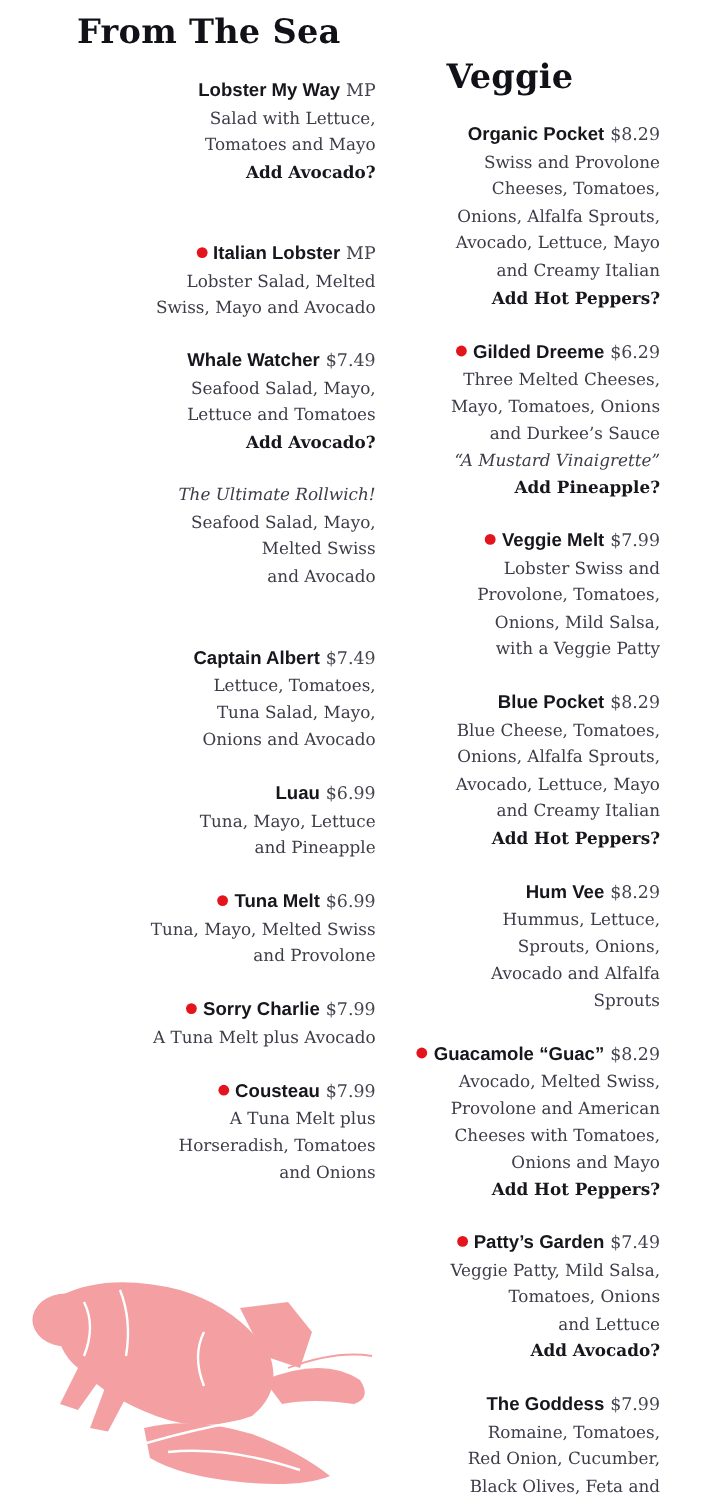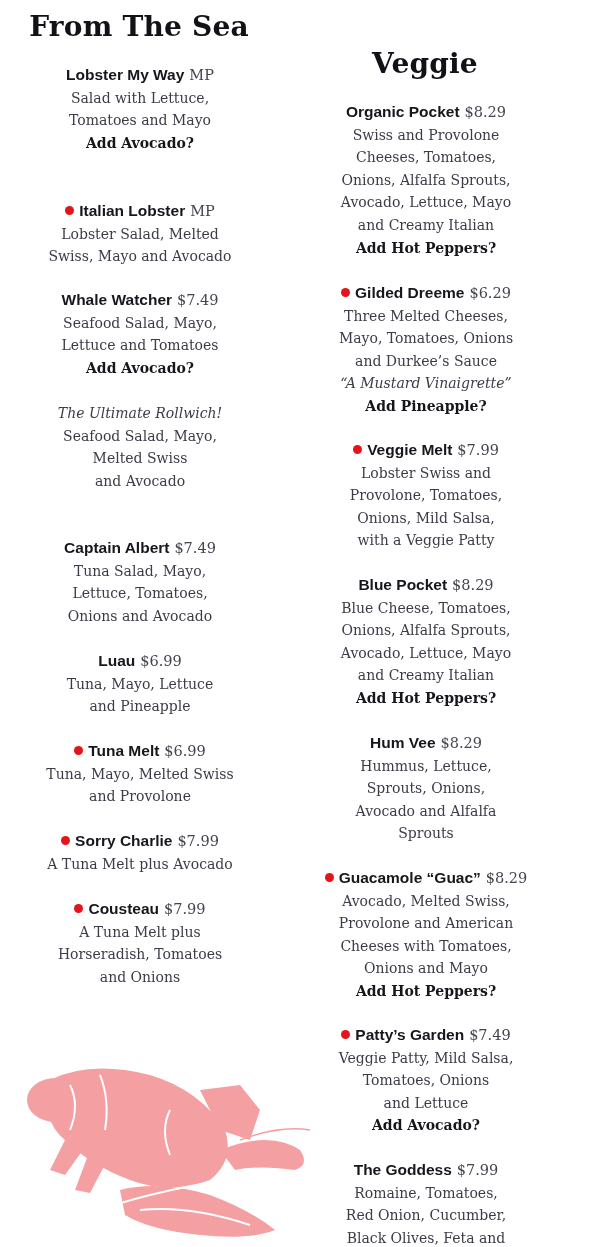--- a/index.html
+++ b/index.html
@@ -1,21 +1,21 @@
 <!DOCTYPE html>
 <html><head>
 <meta charset="utf-8">
 <style>
   html, body { margin: 0; padding: 0; background: #ffffff; }
   body { width: 600px; height: 1247px; position: relative; overflow: hidden; font-family: "DejaVu Serif", serif; color: #2a2a33; }
   .col { position: absolute; top: 0; text-align: center; }
-  .col-left { left: 0; width: 278px; }
+  .col-left { left: 0; width: 278px; padding-left: 35px; }
   .col-right { left: 300px; width: 250px; }
   .heading { font-family: "DejaVu Serif", serif; font-weight: bold; font-size: 28px; color: #111118; margin: 8px 0 0 0; line-height: 38px; letter-spacing: 0.2px; }
-  .item { position: absolute; left: 2px; right: 0; text-align: center; }
+  .item { position: absolute; left: 2px; right: 0; text-align: right; }
   .title-line { font-size: 15.5px; line-height: 22.6px; white-space: nowrap; }
   .dot { display: inline-block; width: 9px; height: 9px; border-radius: 50%; background: #e3141b; margin-right: 5px; vertical-align: 1px; }
   .name { font-family: "Liberation Sans", sans-serif; font-weight: bold; color: #16161c; }
   .price { font-family: "DejaVu Serif", serif; color: #44444f; font-size: 14.5px; }
   .desc { font-family: "DejaVu Serif", serif; font-size: 14px; line-height: 22.6px; color: #3c3c48; white-space: nowrap; }
   .desc.italic { font-style: italic; }
   .addon { font-family: "DejaVu Serif", serif; font-weight: bold; font-size: 14px; line-height: 22.6px; color: #16161c; white-space: nowrap; }
   .lobster { position: absolute; left: 10px; top: 1030px; width: 300px; height: 220px; z-index: 0; }
   .col-right { z-index: 1; margin-top: 37px; }
 </style>
@@ -69,22 +69,22 @@
 
   <div class="item" style="top:402px">
     <div class="desc italic">The Ultimate Rollwich!</div>
     <div class="desc">Seafood Salad, Mayo,</div>
     <div class="desc">Melted Swiss</div>
     <div class="desc">and Avocado</div>
   </div>
 
   <div class="item" style="top:537px">
     <div class="title-line"><span class="name">Captain Albert</span> <span class="price">$7.49</span></div>
+    <div class="desc">Lettuce, Tomatoes,</div>
     <div class="desc">Tuna Salad, Mayo,</div>
-    <div class="desc">Lettuce, Tomatoes,</div>
     <div class="desc">Onions and Avocado</div>
   </div>
 
   <div class="item" style="top:650px">
     <div class="title-line"><span class="name">Luau</span> <span class="price">$6.99</span></div>
     <div class="desc">Tuna, Mayo, Lettuce</div>
     <div class="desc">and Pineapple</div>
   </div>
 
   <div class="item" style="top:740px">

